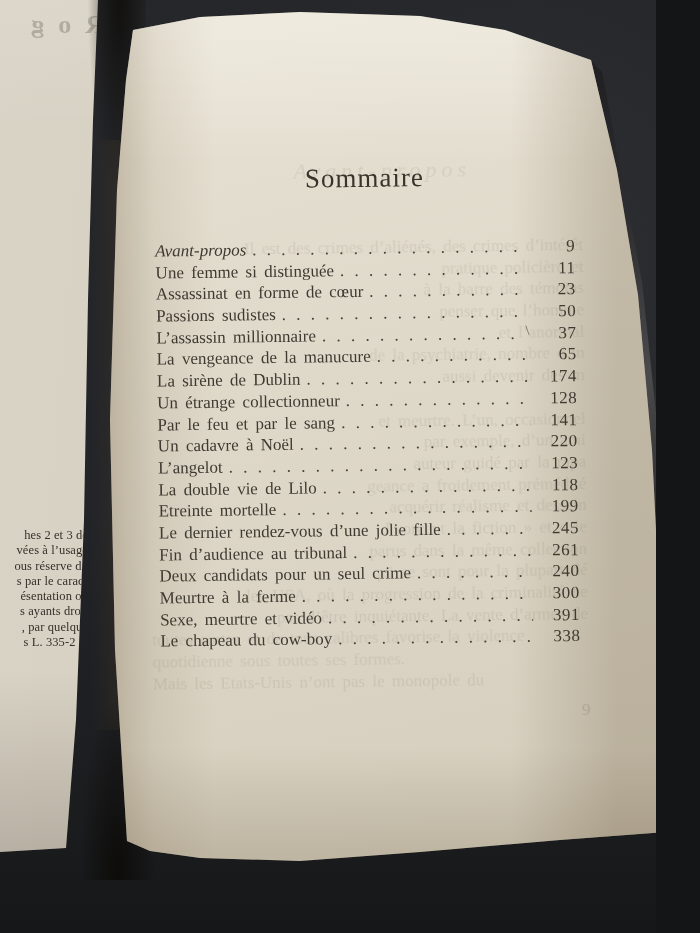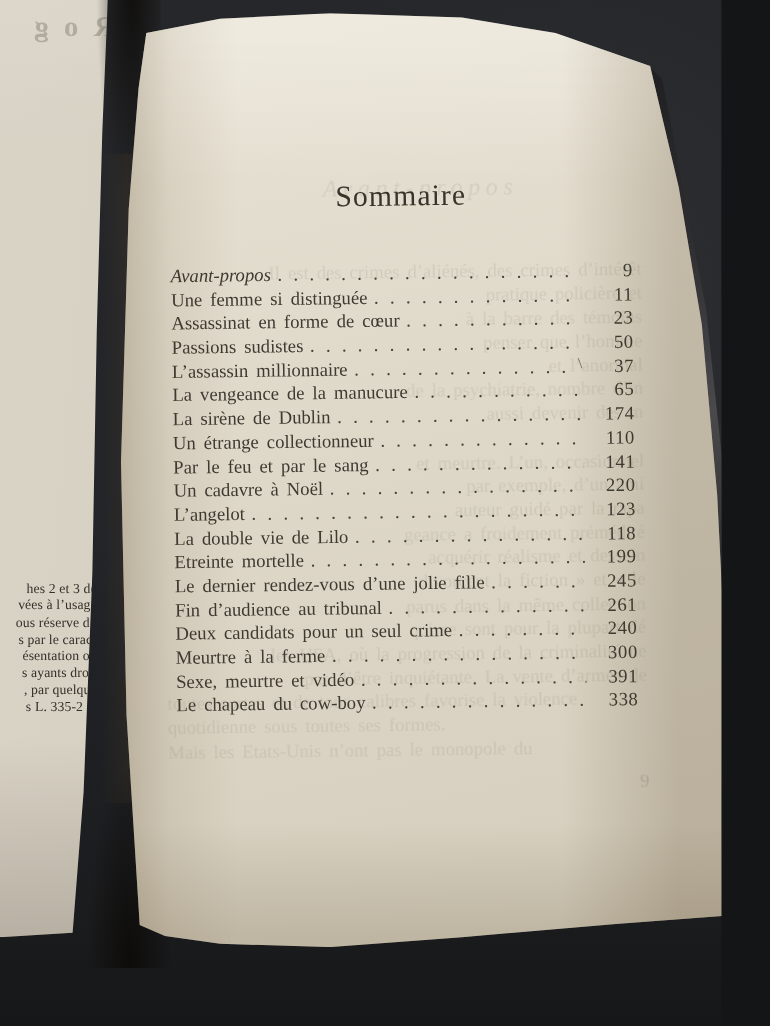--- a/index.html
+++ b/index.html
@@ -175,21 +175,21 @@
           <div class="toc-row">
             <span class="toc-title">La sirène de Dublin</span>
             <span class="leader"></span>
             <span class="toc-mark"></span>
             <span class="toc-page">174</span>
           </div>
           <div class="toc-row">
             <span class="toc-title">Un étrange collectionneur</span>
             <span class="leader"></span>
             <span class="toc-mark"></span>
-            <span class="toc-page">110</span>
+            <span class="toc-page">128</span>
           </div>
           <div class="toc-row">
             <span class="toc-title">Par le feu et par le sang</span>
             <span class="leader"></span>
             <span class="toc-mark"></span>
             <span class="toc-page">141</span>
           </div>
           <div class="toc-row">
             <span class="toc-title">Un cadavre à Noël</span>
             <span class="leader"></span>

